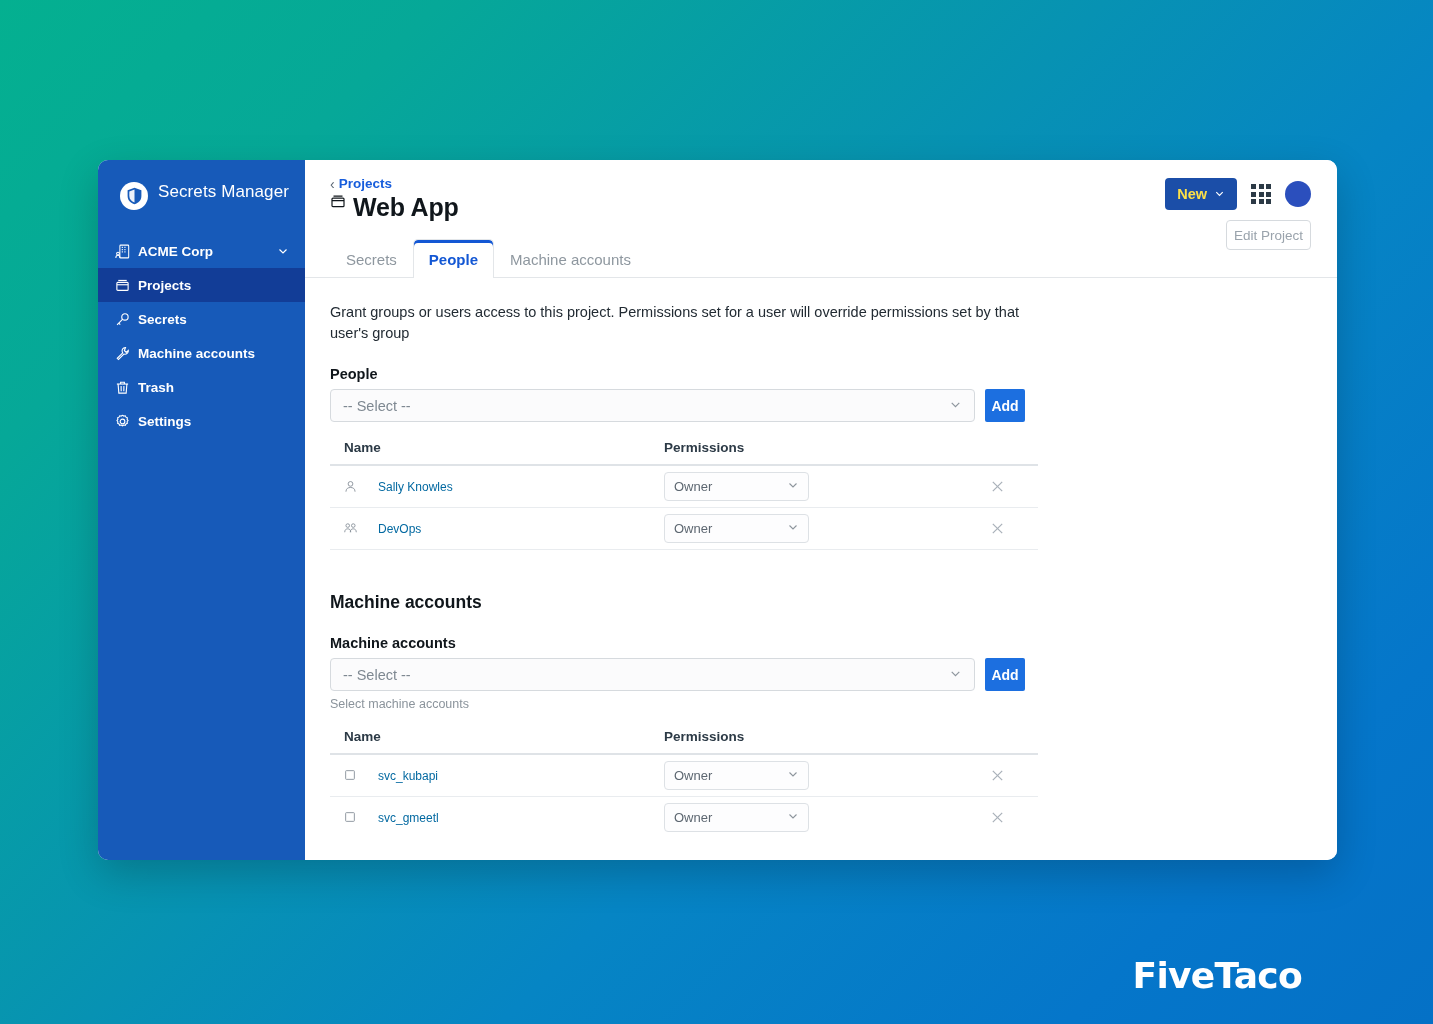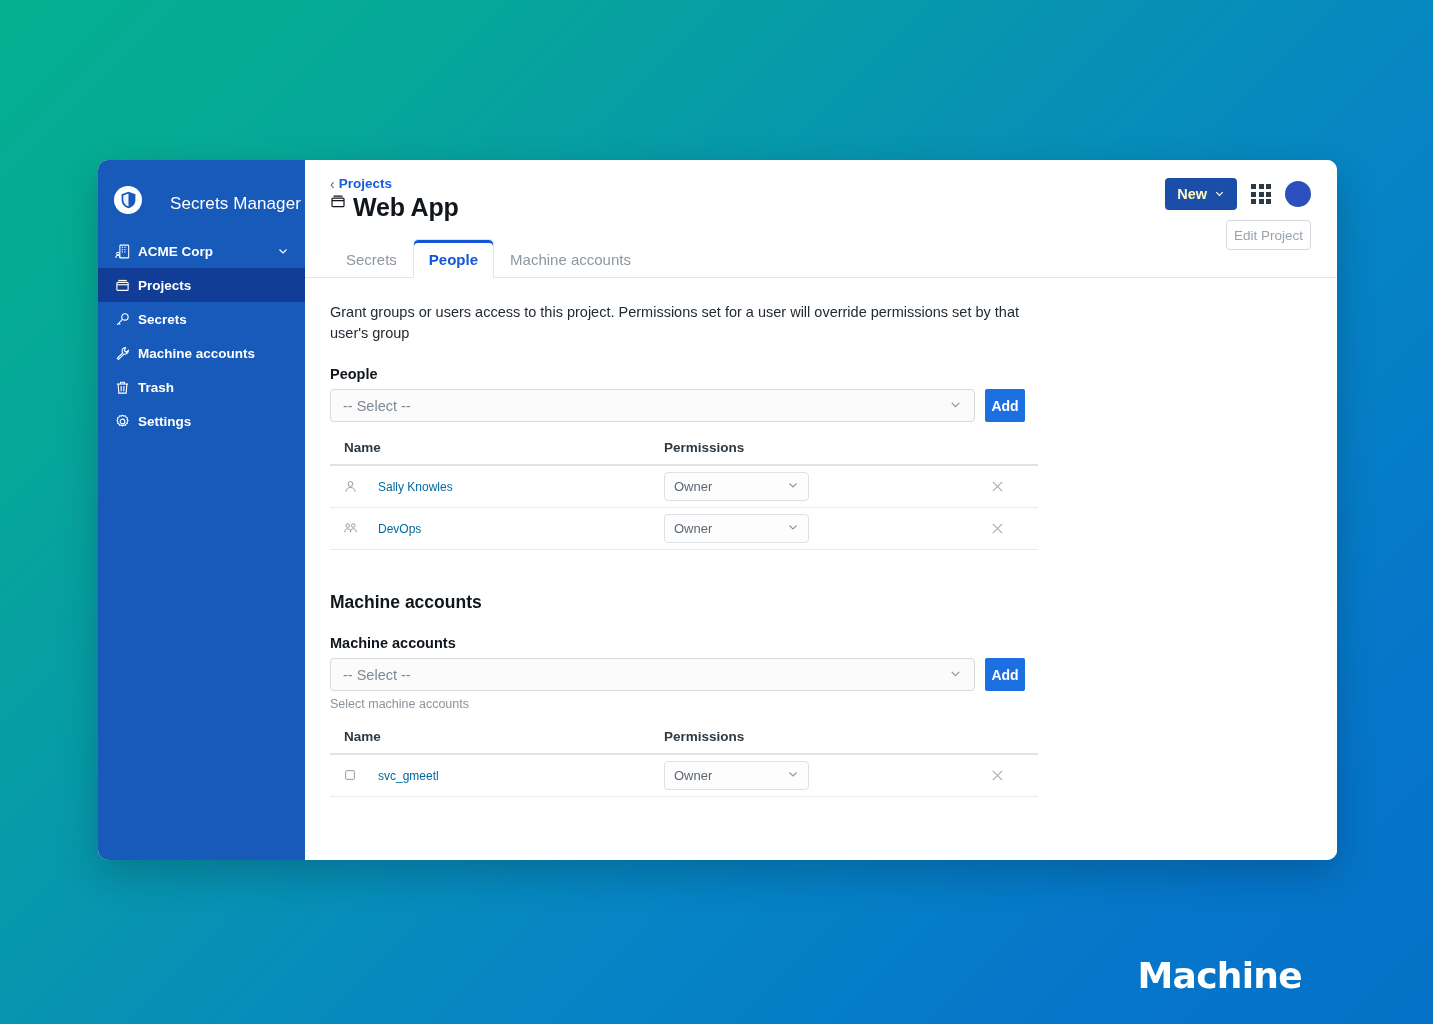--- a/index.html
+++ b/index.html
@@ -27,23 +27,23 @@
 
   
   #sidebar {
     width: 207px;
     flex: 0 0 207px;
     background: #175ab9;
     color: #ffffff;
     padding-top: 18px;
   }
   .brand {
-    display: flex; align-items: flex-end;
-    gap: 28px;
-    padding: 4px 0 4px 16px;
+    display: flex; align-items: flex-start;
+    gap: 10px;
+    padding: 4px 0 4px 22px;
     height: 40px;
   }
   .brand-logo {
     width: 28px; height: 28px;
     border-radius: 50%;
     background: #ffffff;
     display: flex; align-items: center; justify-content: center;
     flex: 0 0 28px;
   }
   .brand-name {
@@ -110,21 +110,21 @@
   }
 
   
   .header-actions {
     position: absolute;
     right: 26px; top: 18px;
     display: flex; align-items: center; gap: 14px;
   }
   .btn-new {
     background: #1b4ea8;
-    color: #fef9c3;
+    color: #fde047;
     border: none;
     border-radius: 4px;
     height: 32px;
     padding: 0 12px;
     font-size: 14.5px;
     font-weight: bold;
     font-family: inherit;
     display: flex; align-items: center; gap: 7px;
     cursor: pointer;
   }
@@ -570,21 +570,21 @@
         </thead>
         <tbody>
           <tr>
             <td>
               <span class="cell-name">
                 <span class="row-ico">
                   <svg width="12" height="12" viewBox="0 0 16 16" fill="none" stroke="#868f98" stroke-width="1.2">
                       <rect x="2.2" y="2.2" width="11.6" height="11.6" rx="1"></rect>
                     </svg>
                 </span>
-                <span>svc_gmeetl</span>
+                <span>svc_kubapi</span>
               </span>
             </td>
             <td>
               <div class="perm-select">
                 <span class="pv">Owner</span>
                 <span>
                   <svg width="12" height="12" viewBox="0 0 12 12" fill="none" stroke="#8d959d" stroke-width="1.1">
                       <path d="M2.5 4.5 L6 8 L9.5 4.5"></path>
                     </svg>
                 </span>
@@ -592,20 +592,50 @@
             </td>
             <td class="cell-action">
               <span class="x-btn">
                 <svg width="15" height="15" viewBox="0 0 16 16" fill="none" stroke="#a9b1b9" stroke-width="1.3">
                     <line x1="3" y1="3" x2="13" y2="13"></line>
                     <line x1="13" y1="3" x2="3" y2="13"></line>
                   </svg>
               </span>
             </td>
           </tr>
+          <tr>
+            <td>
+              <span class="cell-name">
+                <span class="row-ico">
+                  <svg width="12" height="12" viewBox="0 0 16 16" fill="none" stroke="#868f98" stroke-width="1.2">
+                      <rect x="2.2" y="2.2" width="11.6" height="11.6" rx="1"></rect>
+                    </svg>
+                </span>
+                <span>svc_gmeetl</span>
+              </span>
+            </td>
+            <td>
+              <div class="perm-select">
+                <span class="pv">Owner</span>
+                <span>
+                  <svg width="12" height="12" viewBox="0 0 12 12" fill="none" stroke="#8d959d" stroke-width="1.1">
+                      <path d="M2.5 4.5 L6 8 L9.5 4.5"></path>
+                    </svg>
+                </span>
+              </div>
+            </td>
+            <td class="cell-action">
+              <span class="x-btn">
+                <svg width="15" height="15" viewBox="0 0 16 16" fill="none" stroke="#a9b1b9" stroke-width="1.3">
+                    <line x1="3" y1="3" x2="13" y2="13"></line>
+                    <line x1="13" y1="3" x2="3" y2="13"></line>
+                  </svg>
+              </span>
+            </td>
+          </tr>
         </tbody>
       </table>
 
     </div>
   </section>
 </div>
 
-<div id="watermark">Machine</div>
+<div id="watermark">FiveTaco</div>
 
 </body></html>

